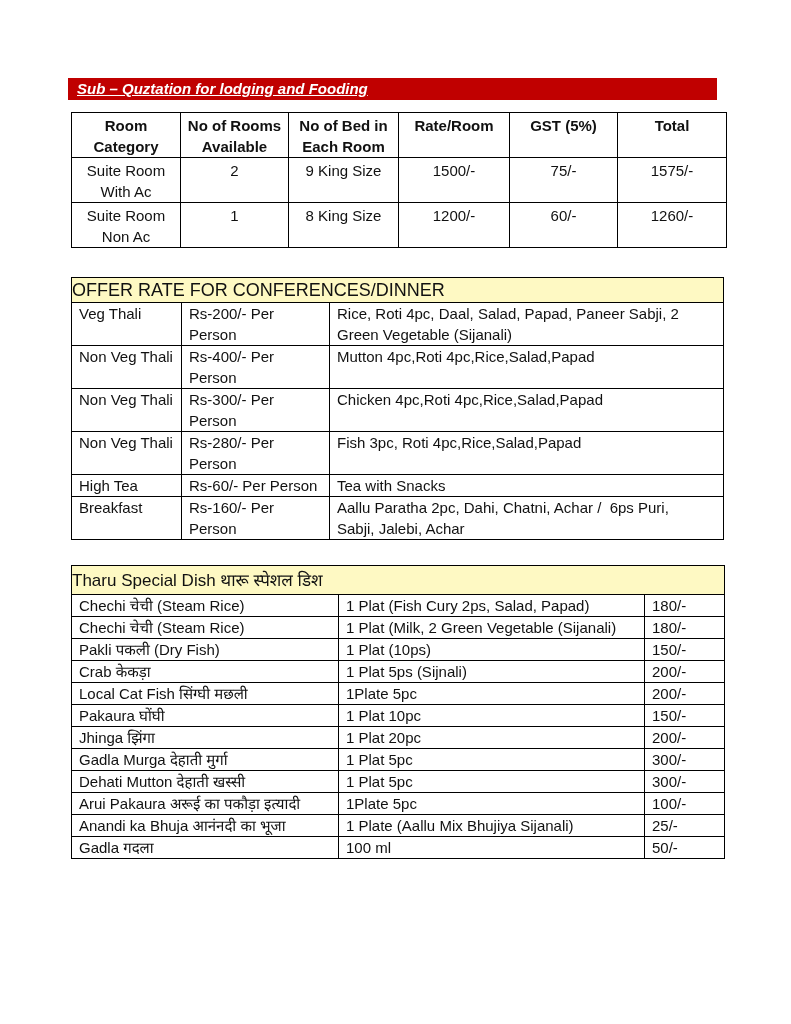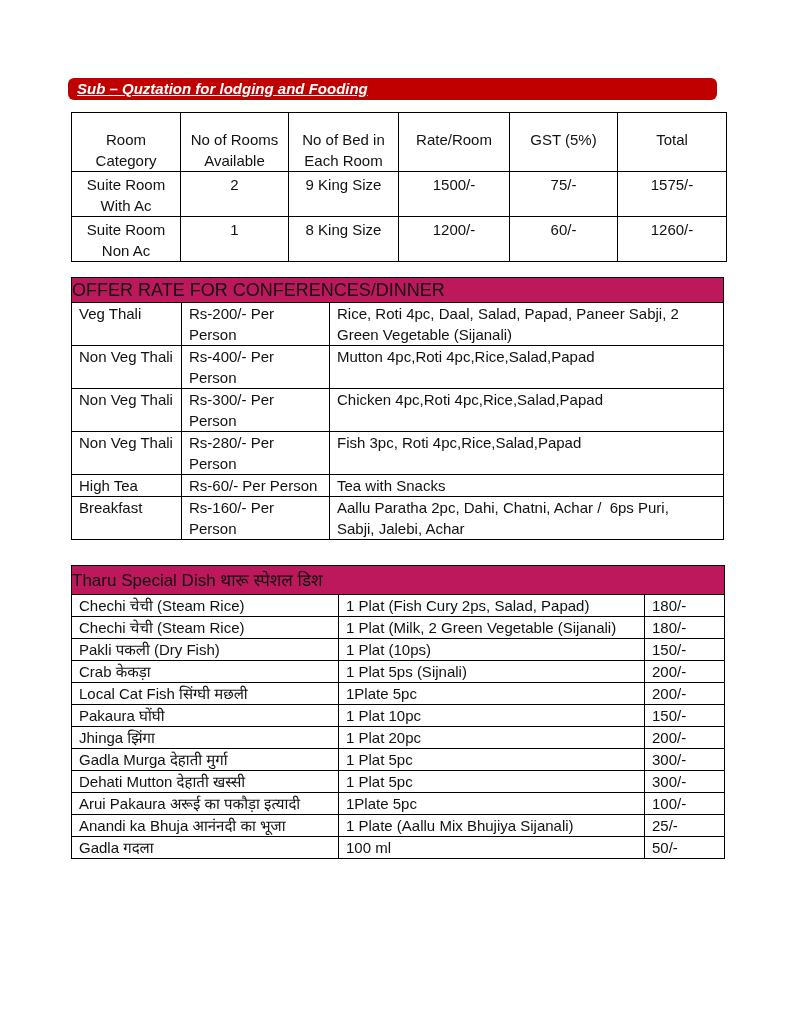--- a/index.html
+++ b/index.html
@@ -18,21 +18,20 @@
     left: 68px; top: 78px;
     width: 649px; height: 22px;
     background: #c00000;
     color: #ffffff;
     font-size: 15px;
     font-weight: bold;
     font-style: italic;
     line-height: 22px;
     padding-left: 9px;
     box-sizing: border-box;
-    border-radius: 6px;
   }
   .red-bar span { text-decoration: underline; }
 
   table.t {
     position: absolute;
     border-collapse: collapse;
     table-layout: fixed;
     font-size: 15px;
     line-height: 21px;
     border: 1.5px solid #000000;
@@ -41,25 +40,25 @@
     border: 1px solid #000000;
     vertical-align: top;
     white-space: pre-wrap;
     padding: 0 4px;
     font-weight: normal;
     overflow: hidden;
     box-sizing: border-box;
   }
   
   #room-table { left: 71px; top: 112px; width: 655px; }
-  #room-table th { font-weight: normal; text-align: center; padding-top: 16px; }
+  #room-table th { font-weight: bold; text-align: center; padding-top: 2px; }
   #room-table td { text-align: center; padding-top: 2px; }
   
   td.section-title {
-    background: #be185d;
+    background: #fef9c3;
     font-weight: bold;
     text-align: center;
     font-size: 18px;
     line-height: 23px;
     padding: 1px 0 0 0;
     margin-left: 17px;
   }
   
   #offer-table { left: 71px; top: 277px; width: 652px; }
   #offer-table td { text-align: left; padding: 0 7px; }

